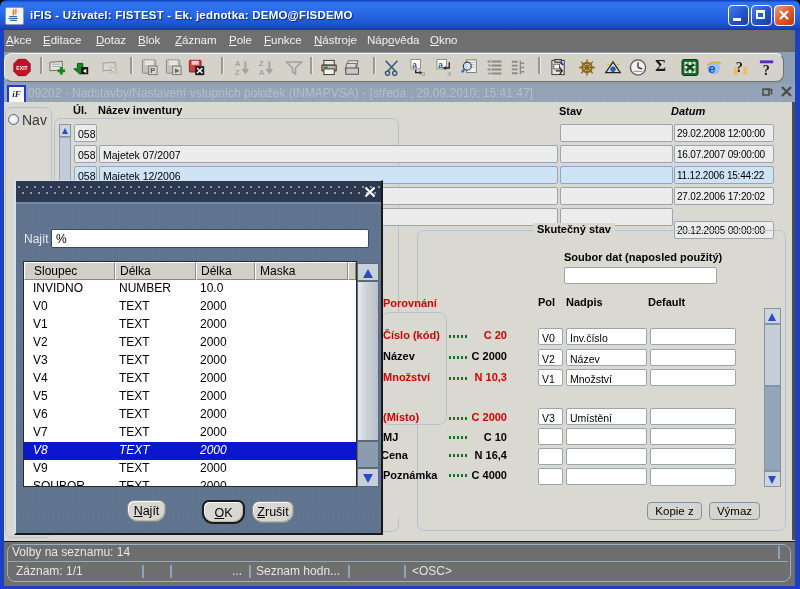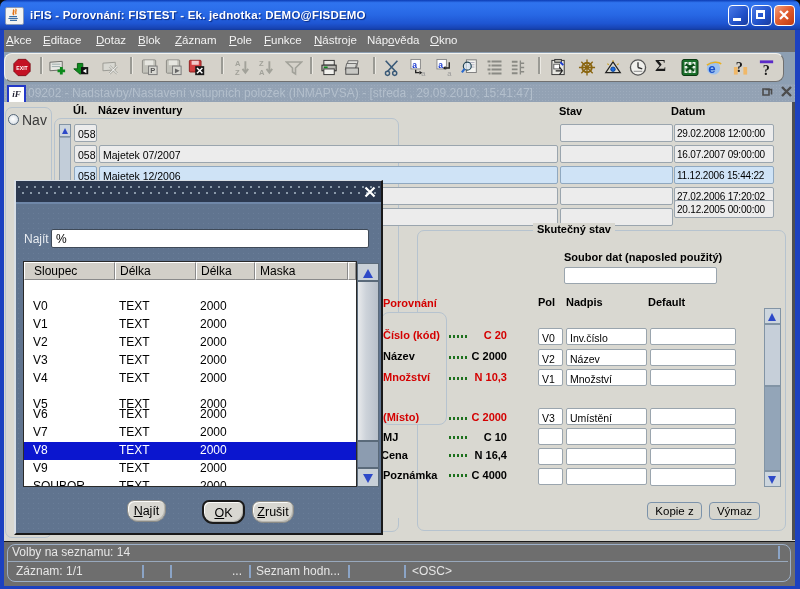--- a/index.html
+++ b/index.html
@@ -79,21 +79,21 @@
 <div class="abs" style="left:0;top:0;width:10px;height:10px;background:#0a0a0a;"></div>
 <div class="abs" style="left:790px;top:0;width:10px;height:10px;background:#0a0a0a;"></div>
 <div class="abs" id="titlebar">
   <div class="abs" style="left:5px;top:7px;width:17px;height:16px;background:#f4f4f2;border:1px solid #8898b8;border-radius:2px;">
     <svg width="15" height="14" viewBox="0 0 17 18">
       <path d="M8 2 C11 4 6 6 9 9" stroke="#e07018" stroke-width="2" fill="none"></path>
       <path d="M11 1 C14 3 9 5 12 8" stroke="#e88830" stroke-width="2" fill="none"></path>
       <path d="M3 11 h10 M2 13.5 h12 M4 16 h9" stroke="#3a6ea8" stroke-width="1.6" fill="none"></path>
     </svg>
   </div>
-  <div class="abs" id="titletxt">iFIS - Porovnání: FISTEST - Ek. jednotka: DEMO@FISDEMO</div>
+  <div class="abs" id="titletxt">iFIS - Uživatel: FISTEST - Ek. jednotka: DEMO@FISDEMO</div>
   <div class="abs xpbtn" style="left:728px;background:linear-gradient(135deg,#4a7ae8,#2050c8 60%,#1a3da0);">
     <div style="position:absolute;left:4px;bottom:4px;width:8px;height:3px;background:#fff;"></div>
   </div>
   <div class="abs xpbtn" style="left:751px;background:linear-gradient(135deg,#4a7ae8,#2050c8 60%,#1a3da0);">
     <div style="position:absolute;left:4px;top:4px;width:9px;height:9px;border:2px solid #fff;border-top-width:3px;box-sizing:border-box;"></div>
   </div>
   <div class="abs xpbtn" style="left:774px;background:linear-gradient(135deg,#f0a080,#e25e30 45%,#c03a10);">
     <svg width="19" height="19" viewBox="0 0 19 19">
         <path d="M5 5 L13 13 M13 5 L5 13" stroke="#fff" stroke-width="2.2"></path>
       </svg>
@@ -274,21 +274,21 @@
 
     <div class="frame" style="left:1px;top:5px;width:45px;height:429px;"></div>
     <div class="abs" style="left:4px;top:12px;width:9px;height:9px;border-radius:50%;border:1px solid #55677a;background:radial-gradient(circle at 4px 4px,#ffffff,#cfd8e0);"></div>
     <div class="abs" style="left:18px;top:10px;font-size:14px;color:#3a3a3a;">Nav</div>
 
     <div class="frame" style="left:50px;top:16px;width:343px;height:412px;"></div>
 
     <div class="blab" style="left:69px;top:2px;">Úl.</div>
     <div class="blab" style="left:94px;top:2px;">Název inventury</div>
     <div class="blab" style="left:555px;top:3px;">Stav</div>
-    <div class="blab" style="left:667px;top:3px;">Datum</div>
+    <div class="blab" style="left:667px;top:3px;font-style:italic;">Datum</div>
 
     <div class="abs" style="left:55px;top:22px;width:12px;height:13px;background:#cdd6de;border:1px solid #8294a5;box-sizing:border-box;">
         <div style="position:absolute;left:2px;top:3px;width:0;height:0;border-left:3.5px solid transparent;border-right:3.5px solid transparent;border-bottom:6px solid #2d49c8;"></div>
       </div>
     <div class="abs" style="left:55px;top:35px;width:12px;height:44px;background:#c2cdd9;border:1px solid #98a6b4;box-sizing:border-box;"></div>
 
     <div class="fld" style="left:70px;top:22px;width:23px;">058</div>
     <div class="fld" style="left:556px;top:22px;width:113px;"></div>
     <div class="fld dt" style="left:670px;top:22px;width:100px;">29.02.2008 12:00:00</div>
     <div class="fld" style="left:70px;top:43px;width:23px;">058</div>
@@ -299,21 +299,21 @@
     <div class="fld hl" style="left:95px;top:64px;width:459px;">Majetek 12/2006</div>
     <div class="fld hl" style="left:556px;top:64px;width:113px;"></div>
     <div class="fld hl dt" style="left:670px;top:64px;width:100px;">11.12.2006 15:44:22</div>
     <div class="fld" style="left:70px;top:85px;width:23px;"></div>
     <div class="fld" style="left:95px;top:85px;width:459px;"></div>
     <div class="fld" style="left:556px;top:85px;width:113px;"></div>
     <div class="fld dt" style="left:670px;top:85px;width:100px;">27.02.2006 17:20:02</div>
     <div class="fld" style="left:70px;top:106px;width:23px;"></div>
     <div class="fld" style="left:95px;top:106px;width:459px;"></div>
     <div class="fld" style="left:556px;top:106px;width:113px;"></div>
-    <div class="fld dt" style="left:670px;top:98px;width:100px;">20.12.2005 00:00:00</div>
+    <div class="fld dt" style="left:670px;top:119px;width:100px;">20.12.2005 00:00:00</div>
 
     <div class="frame" style="left:413px;top:128px;width:367px;height:299px;"></div>
     <div class="blab" style="left:529px;top:121px;background:#d9d8d1;padding:0 4px;">Skutečný stav</div>
 
     <div class="blab red" style="left:379px;top:195px;">Porovnání</div>
     <div class="abs" style="left:390px;top:321px;width:15px;height:95px;background:#d9d8d1;"></div>
     <div class="frame" style="left:377px;top:210px;width:64px;height:111px;border-radius:8px;background:#d9d8d1;"></div>
     <div class="blab red" style="left:379px;top:227px;">Číslo (kód)</div>
     <div class="blab" style="left:379px;top:248px;">Název</div>
     <div class="blab red" style="left:379px;top:269px;">Množství</div>
@@ -399,20 +399,25 @@
       <path d="M1.5 1.5 L10.5 10.5 M10.5 1.5 L1.5 10.5" stroke="#fff" stroke-width="2.2"></path>
     </svg>
   <div class="abs" style="left:8px;top:51px;font-size:12px;color:#e9edf2;">Najít</div>
   <div class="abs" style="left:35px;top:48px;width:318px;height:19px;background:#fff;border:1px solid #3f4a58;border-radius:2px;font-size:12px;color:#000;padding:2px 0 0 4px;box-sizing:border-box;">%</div>
   <div id="dtable">
     <div class="dhead" style="left:0;width:91px;">Sloupec</div>
     <div class="dhead" style="left:91px;width:81px;padding-left:4px;">Délka</div>
     <div class="dhead" style="left:172px;width:59px;padding-left:4px;">Délka</div>
     <div class="dhead" style="left:231px;width:93px;padding-left:4px;">Maska</div>
     <div class="dhead" style="left:324px;width:8px;padding-left:0;"></div>
+    <div class="drow" style="top:18px;">
+        <span class="dcell" style="left:9px">INVIDNO</span>
+        <span class="dcell" style="left:95px">NUMBER</span>
+        <span class="dcell" style="left:176px">10.0</span>
+      </div>
     <div class="drow" style="top:36px;">
         <span class="dcell" style="left:9px">V0</span>
         <span class="dcell" style="left:95px">TEXT</span>
         <span class="dcell" style="left:176px">2000</span>
       </div>
     <div class="drow" style="top:54px;">
         <span class="dcell" style="left:9px">V1</span>
         <span class="dcell" style="left:95px">TEXT</span>
         <span class="dcell" style="left:176px">2000</span>
       </div>
@@ -424,36 +429,36 @@
     <div class="drow" style="top:90px;">
         <span class="dcell" style="left:9px">V3</span>
         <span class="dcell" style="left:95px">TEXT</span>
         <span class="dcell" style="left:176px">2000</span>
       </div>
     <div class="drow" style="top:108px;">
         <span class="dcell" style="left:9px">V4</span>
         <span class="dcell" style="left:95px">TEXT</span>
         <span class="dcell" style="left:176px">2000</span>
       </div>
-    <div class="drow" style="top:134px;">
+    <div class="drow" style="top:126px;">
         <span class="dcell" style="left:9px">V5</span>
         <span class="dcell" style="left:95px">TEXT</span>
         <span class="dcell" style="left:176px">2000</span>
       </div>
     <div class="drow" style="top:144px;">
         <span class="dcell" style="left:9px">V6</span>
         <span class="dcell" style="left:95px">TEXT</span>
         <span class="dcell" style="left:176px">2000</span>
       </div>
     <div class="drow" style="top:162px;">
         <span class="dcell" style="left:9px">V7</span>
         <span class="dcell" style="left:95px">TEXT</span>
         <span class="dcell" style="left:176px">2000</span>
       </div>
-    <div class="drow dsel" style="top:180px;">
+    <div class="drow dsel" style="top:180px;font-style:italic;">
         <span class="dcell" style="left:9px">V8</span>
         <span class="dcell" style="left:95px">TEXT</span>
         <span class="dcell" style="left:176px">2000</span>
       </div>
     <div class="drow" style="top:198px;">
         <span class="dcell" style="left:9px">V9</span>
         <span class="dcell" style="left:95px">TEXT</span>
         <span class="dcell" style="left:176px">2000</span>
       </div>
     <div class="drow" style="top:216px;">

